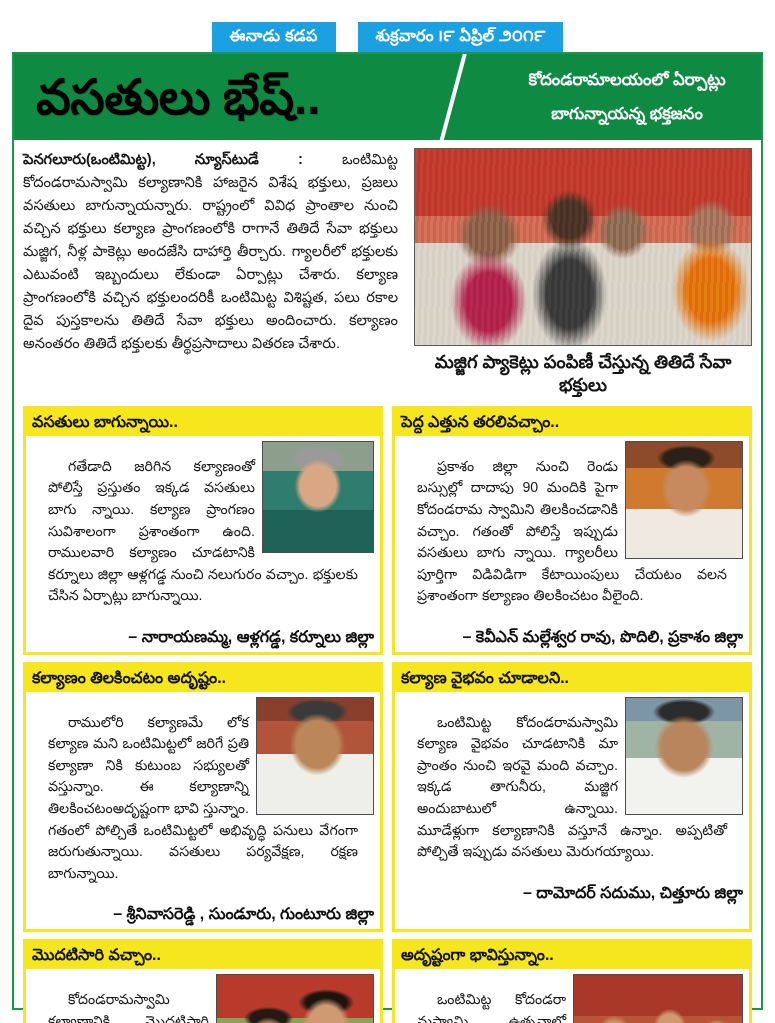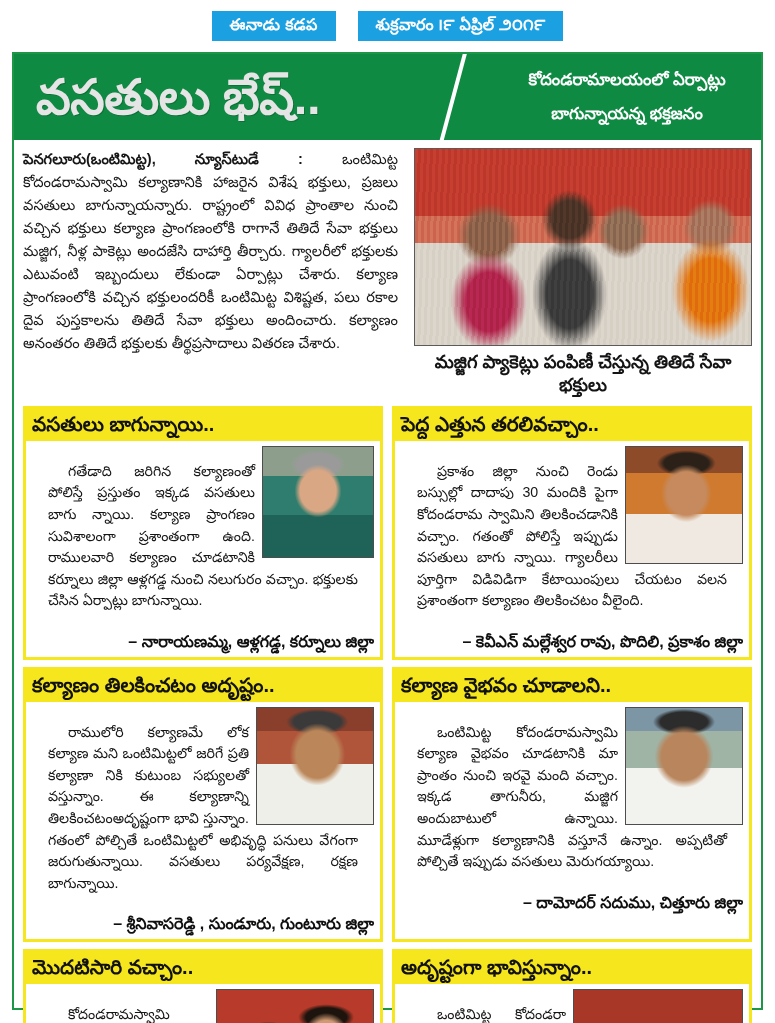--- a/index.html
+++ b/index.html
@@ -16,21 +16,21 @@
   }
 
   .page {
     position: relative;
     width: 775px; height: 1023px;
     background: #fff;
   }
 
   
   .toprow {
-    position: absolute; top: 0; left: 0;
+    position: absolute; top: 11px; left: 0;
     width: 775px; height: 52px;
     display: flex; align-items: center; justify-content: center;
     gap: 22px;
     background: #fff;
   }
   .tag {
     background: #1ba0e2;
     color: #ffffff;
     font-weight: bold;
     font-size: 16px;
@@ -57,21 +57,21 @@
     display: flex;
     align-items: stretch;
     overflow: hidden;
   }
   .masthead-main {
     flex: 0 0 62%;
     display: flex; align-items: center;
     padding-left: 22px;
   }
   .masthead-title {
-    color: #e5e5e5;
+    color: #000000;
     font-size: 49px;
     font-weight: bold;
     line-height: 1;
     letter-spacing: -0.5px;
     text-shadow: 1px 1px 0 rgba(0,0,0,.18);
     white-space: nowrap;
   }
   .masthead-slash {
     position: absolute;
     left: 60.5%;
@@ -147,21 +147,21 @@
   .card {
     border: 3px solid #f5e61e;
     background: #fff;
     padding: 0 0 3px 0;
     display: flex; flex-direction: column;
     min-height: 0;
   }
   .card-head {
     background: #f5e61e;
     color: #111;
-    font-size: 20px;
+    font-size: 16px;
     font-weight: bold;
     line-height: 1.25;
     padding: 3px 6px 4px 6px;
     white-space: nowrap;
     overflow: hidden;
   }
   .card-body {
     padding: 4px 6px 2px 6px;
     font-size: 14.2px;
     line-height: 1.52;
@@ -307,21 +307,21 @@
         </div>
         <div class="attrib">– నారాయణమ్మ, ఆళ్లగడ్డ, కర్నూలు జిల్లా</div>
       </div>
 
       <div class="card">
         <div class="card-head">పెద్ద ఎత్తున తరలివచ్చాం..</div>
         <div class="card-body">
           <div class="portrait p-md">
             <div class="img-man-tilak"></div>
           </div>
-          <p class="indent">ప్రకాశం జిల్లా నుంచి రెండు బస్సుల్లో దాదాపు 30 మందికి పైగా కోదండరామ స్వామిని తిలకించడానికి వచ్చాం. గతంతో పోలిస్తే ఇప్పుడు వసతులు బాగు న్నాయి. గ్యాలరీలు పూర్తిగా విడివిడిగా కేటాయింపులు చేయటం వలన ప్రశాంతంగా కల్యాణం తిలకించటం వీలైంది.</p>
+          <p class="indent">ప్రకాశం జిల్లా నుంచి రెండు బస్సుల్లో దాదాపు 90 మందికి పైగా కోదండరామ స్వామిని తిలకించడానికి వచ్చాం. గతంతో పోలిస్తే ఇప్పుడు వసతులు బాగు న్నాయి. గ్యాలరీలు పూర్తిగా విడివిడిగా కేటాయింపులు చేయటం వలన ప్రశాంతంగా కల్యాణం తిలకించటం వీలైంది.</p>
         </div>
         <div class="attrib">– కెవీఎన్ మల్లేశ్వర రావు, పొదిలి, ప్రకాశం జిల్లా</div>
       </div>
 
       <div class="card">
         <div class="card-head">కల్యాణం తిలకించటం అదృష్టం..</div>
         <div class="card-body">
           <div class="portrait p-md">
             <div class="img-man-glasses"></div>
           </div>

